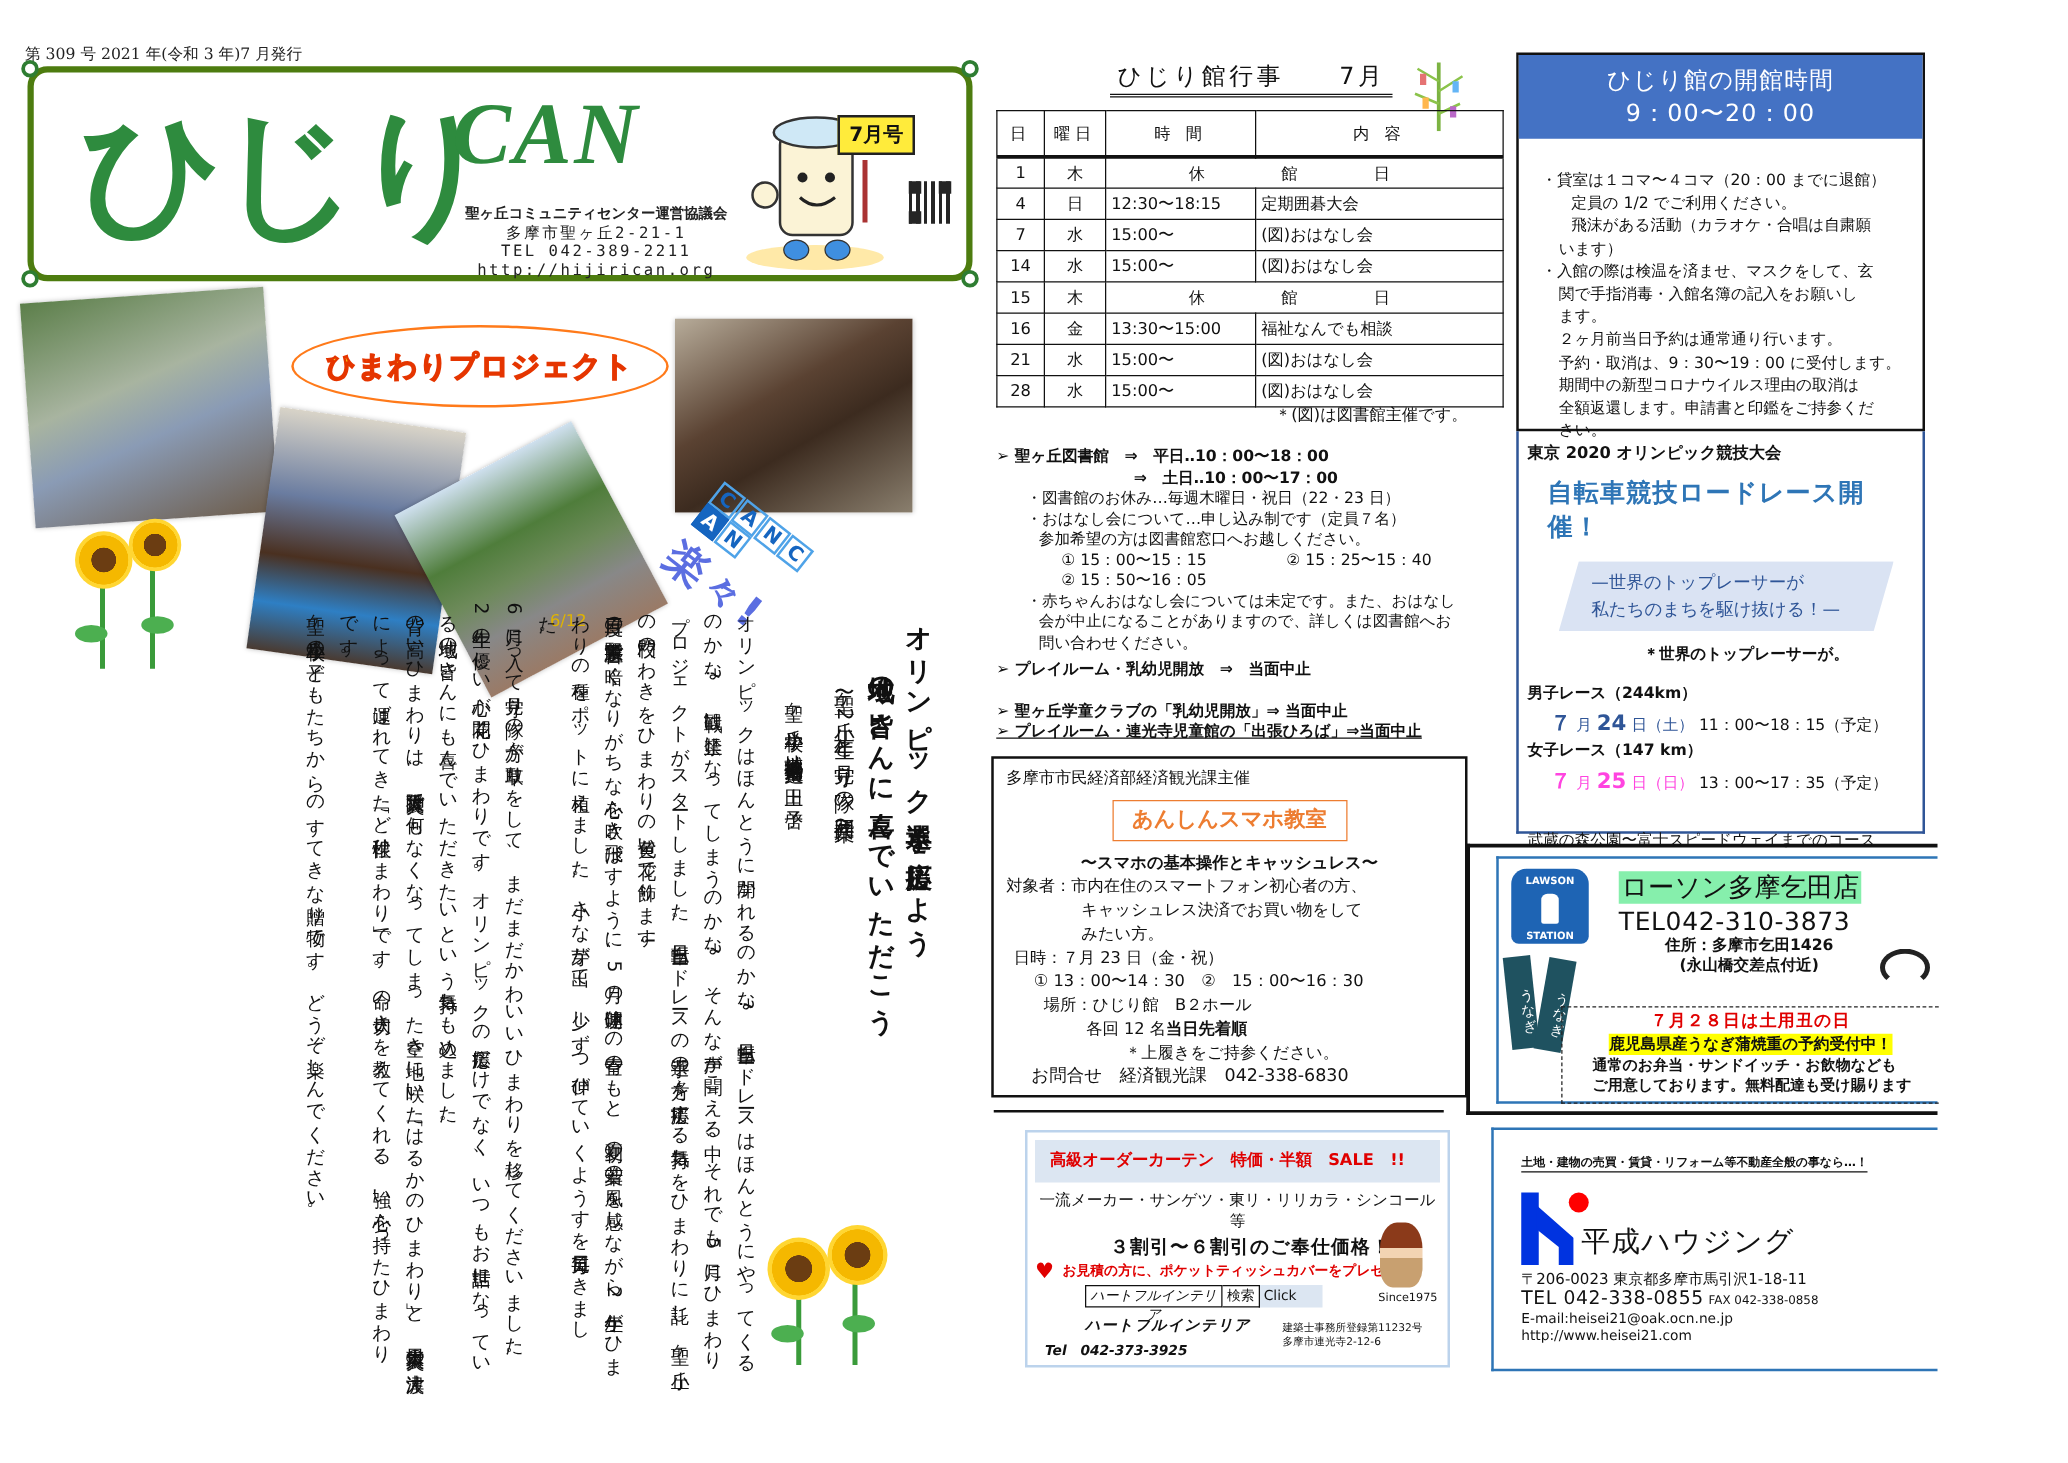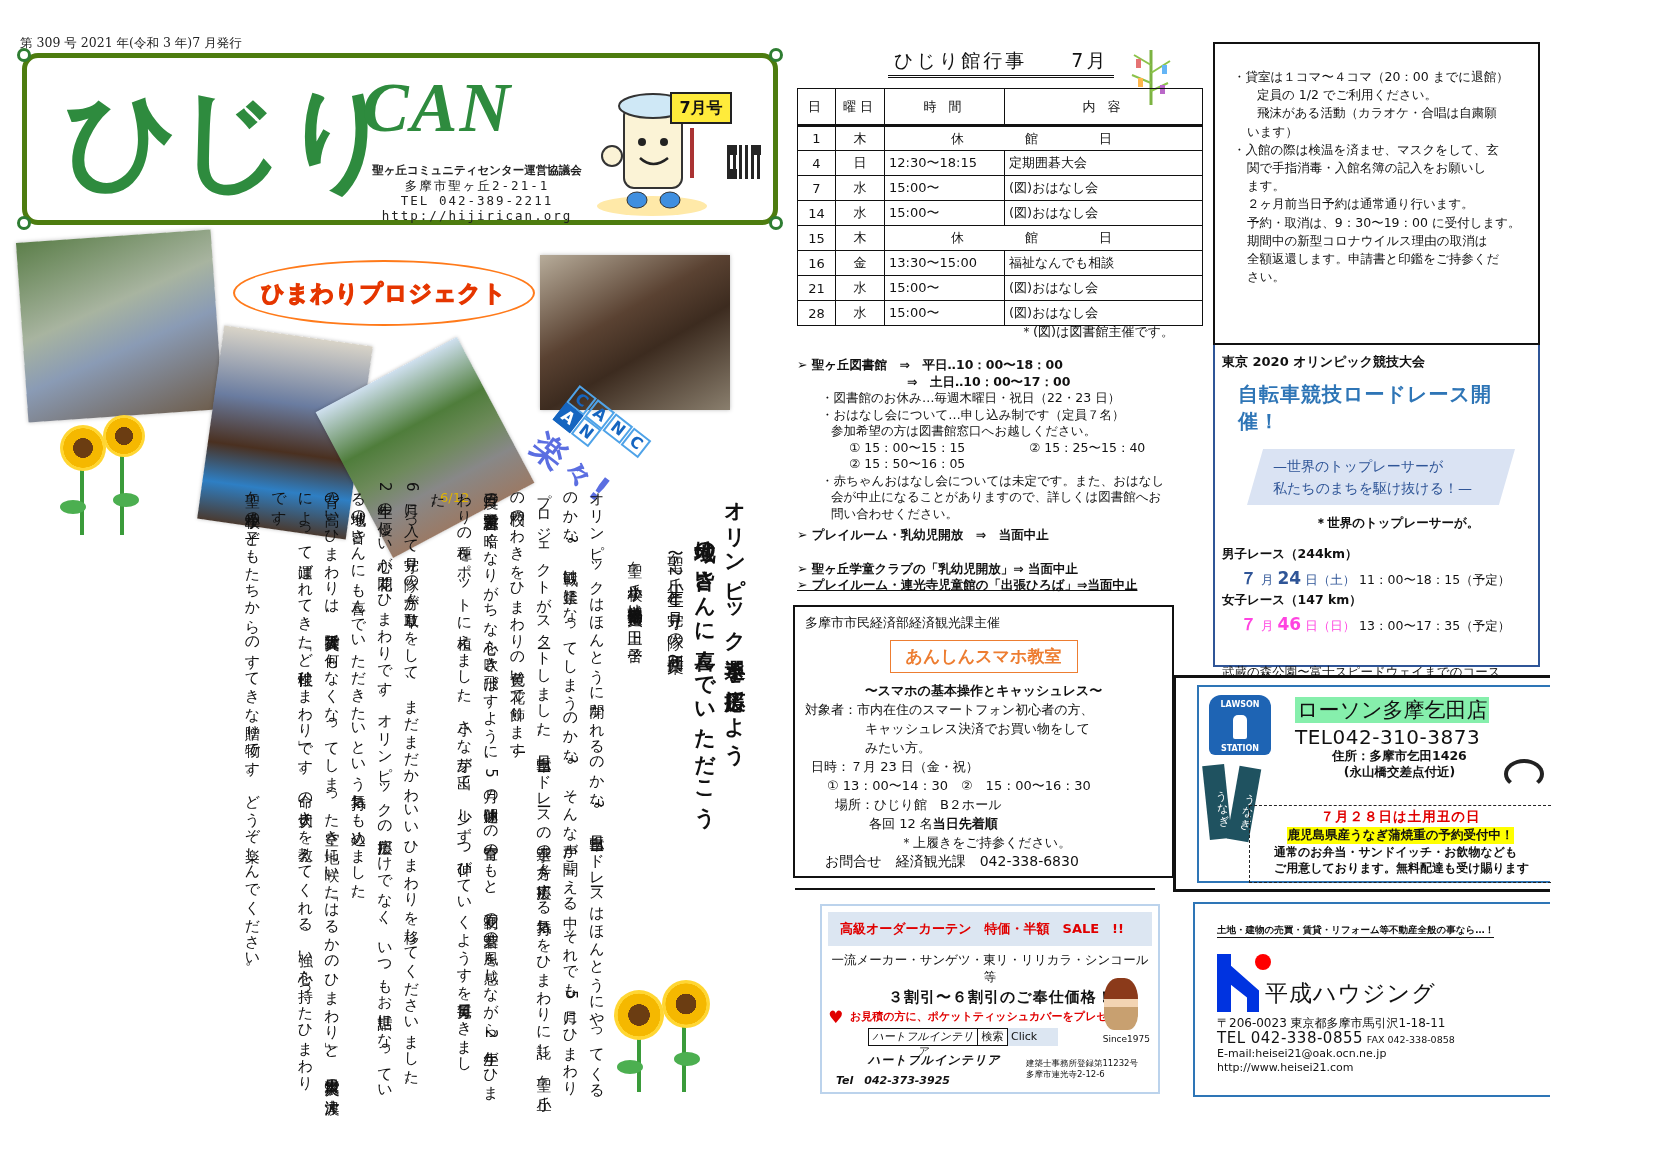--- a/index.html
+++ b/index.html
@@ -361,20 +361,24 @@
   <div class="since">Since1975</div>
   <div class="brand">ハートフルインテリア</div>
   <div class="tel">Tel　042-373-3925</div>
   <div class="addr">
     <div>建築士事務所登録第11232号</div>
     <div>多摩市連光寺2-12-6</div>
   </div>
 </div>
 
 <div class="hours-box">
+  <div class="hours-head">
+    <div>ひじり館の開館時間</div>
+    <div>9：00〜20：00</div>
+  </div>
   <div class="hours-body">
     <div>・貸室は１コマ〜４コマ（20：00 までに退館）</div>
     <div class="ind2">定員の 1/2 でご利用ください。</div>
     <div class="ind2">飛沫がある活動（カラオケ・合唱は自粛願</div>
     <div class="ind">います）</div>
     <div>・入館の際は検温を済ませ、マスクをして、玄</div>
     <div class="ind3">関で手指消毒・入館名簿の記入をお願いし</div>
     <div class="ind3">ます。</div>
     <div class="ind3">２ヶ月前当日予約は通常通り行います。</div>
     <div class="ind3">予約・取消は、9：30〜19：00 に受付します。</div>
@@ -397,21 +401,21 @@
     <span class="big blue">７</span>
     <span class="blue">月</span>
     <span class="big blue">24</span>
     <span class="blue">日</span><span class="blue">（土）</span>
     <span>11：00〜18：15（予定）</span>
   </div>
   <div class="race-label" style="margin-top:2px">女子レース（147 km）</div>
   <div class="race-date">
     <span class="big pink">７</span>
     <span class="pink">月</span>
-    <span class="big pink">46</span>
+    <span class="big pink">25</span>
     <span class="pink">日</span><span class="pink">（日）</span>
     <span>13：00〜17：35（予定）</span>
   </div>
   <div class="course">武蔵の森公園〜富士スピードウェイまでのコース</div>
 </div>
 
 <div class="lawson-outer"></div>
 <div class="lawson">
   <div class="lawson-logo">
     <div>LAWSON</div>

